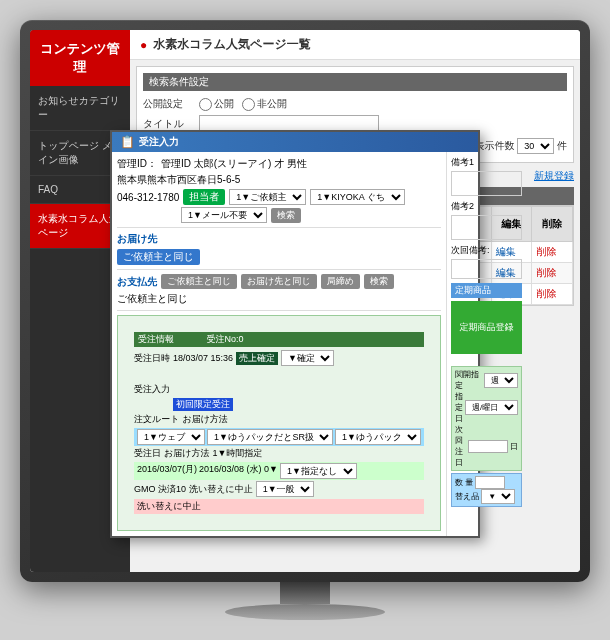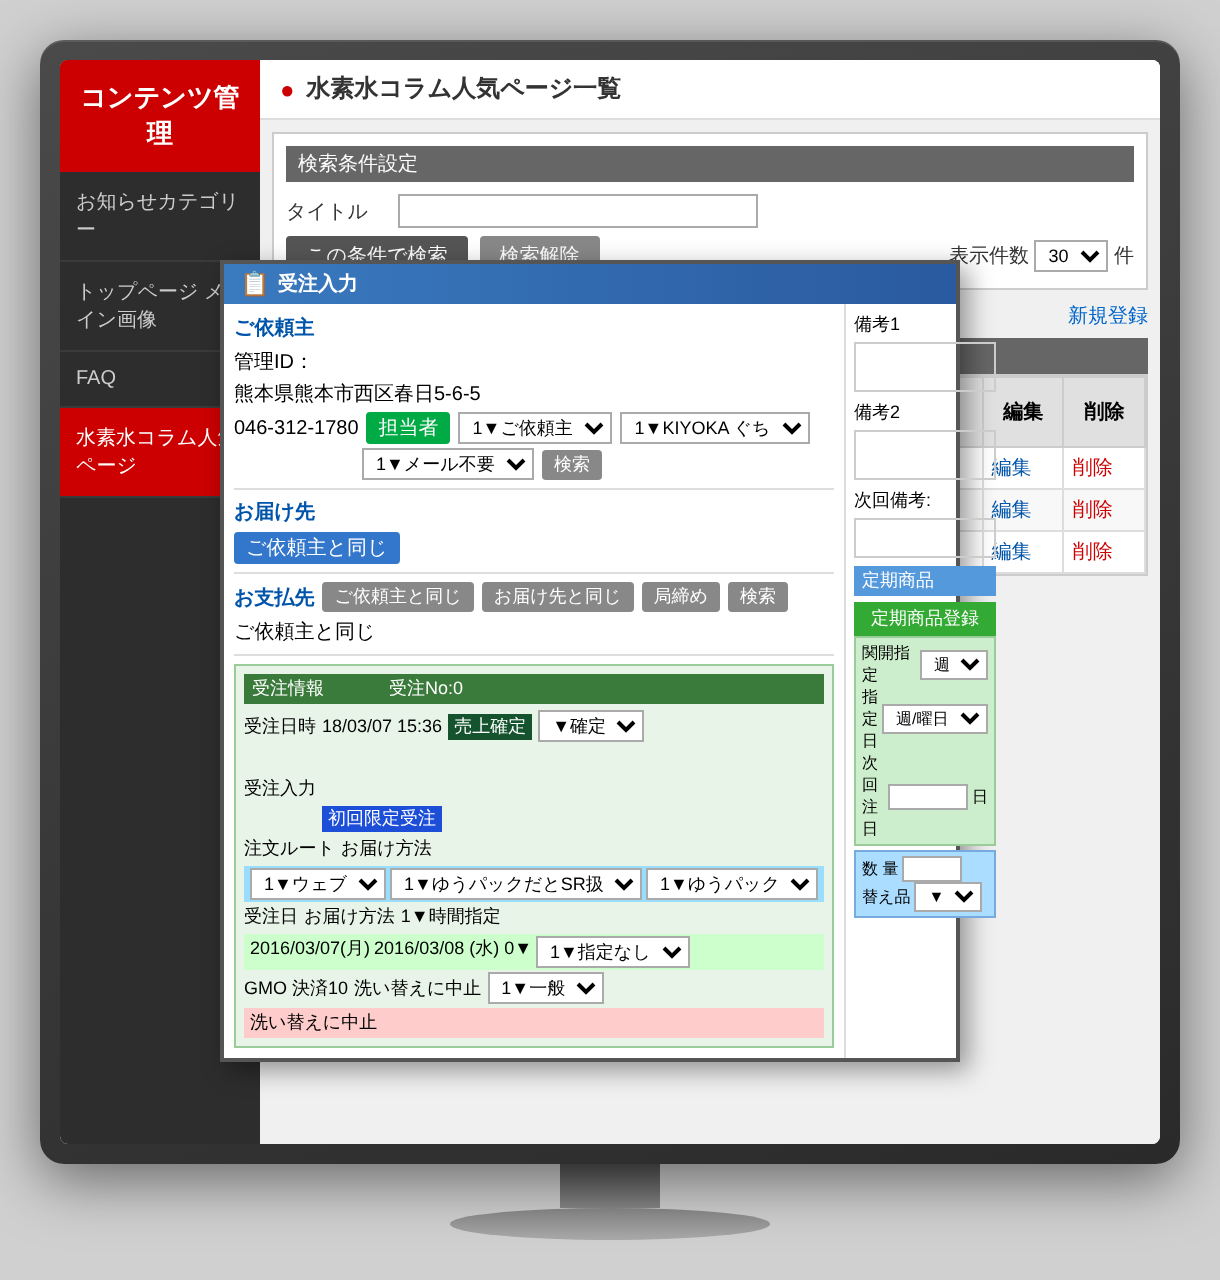--- a/index.html
+++ b/index.html
@@ -181,21 +181,21 @@
       color: #333;
     }
 
     
     .new-register-bar {
       text-align: right;
       margin: 0 6px 4px 6px;
       font-size: 10px;
       color: #0066cc;
     }
-    .new-register-bar a { color: #0066cc; cursor: pointer; }
+    .new-register-bar a { color: #0066cc; text-decoration: underline; cursor: pointer; }
 
     
     .result-header {
       background: #666;
       color: #fff;
       padding: 2px 6px;
       margin: 0 6px;
       font-size: 10px;
       display: flex;
       align-items: center;
@@ -335,21 +335,21 @@
     .periodic-row {
       display: flex;
       align-items: center;
       gap: 2px;
     }
 
     
     .order-section {
       background: #e8f4e8;
       border: 1px solid #99cc99;
-      padding: 4px;
+      padding: 16px;
       margin-top: 4px;
     }
     .order-header {
       background: #3a7a3a;
       color: #fff;
       padding: 1px 4px;
       font-size: 9px;
       margin-bottom: 3px;
     }
     .order-row {
@@ -408,20 +408,33 @@
 
       <div class="main-content">
 
         <div class="page-header">
           <span class="page-header-icon">●</span>
           <span class="page-header-title">水素水コラム人気ページ一覧</span>
         </div>
 
         <div class="search-area">
           <div class="search-area-title">検索条件設定</div>
+          <div class="search-row">
+            <span class="search-label">公開設定</span>
+            <div class="radio-group">
+              <label>
+                  <input type="radio" name="public" style="">
+                  <span>公開</span>
+                </label>
+              <label>
+                  <input type="radio" name="public" style="">
+                  <span>非公開</span>
+                </label>
+            </div>
+          </div>
           <div class="search-row">
             <span class="search-label">タイトル</span>
             <input class="search-input" type="text" style="">
           </div>
           <div class="search-buttons">
             <button class="btn-search">この条件で検索</button>
             <button class="btn-clear">検索解除</button>
             <span class="count-info">
               <span>表示件数</span>
               <select class="small-select"><option>30</option></select>
@@ -482,23 +495,23 @@
 
         <div class="overlay-window">
           <div class="overlay-title-bar">
             <span class="overlay-title-icon">📋</span>
             <span>受注入力</span>
           </div>
           <div style="display:flex;">
 
             <div style="flex:1;padding:5px;">
 
-              <div class="section-title">ご依頼主</div>
               <div class="info-row">
                 <span>管理ID：</span>
+                <span>管理ID 太郎(スリーアイ) 才 男性</span>
               </div>
               <div class="info-row">
                 <span>熊本県熊本市西区春日5-6-5</span>
               </div>
               <div class="info-row">
                 <span>046-312-1780</span>
                 <span class="green-box">担当者</span>
                 <select class="small-select"><option>1▼ご依頼主</option></select>
                 <select class="small-select"><option>1▼KIYOKA ぐち</option></select>
               </div>
@@ -577,21 +590,21 @@
 
             <div class="right-panel">
               <div style="font-size:9px;margin-bottom:2px;">備考1</div>
               <div style="border:1px solid #ccc;height:25px;margin-bottom:4px;"></div>
               <div style="font-size:9px;margin-bottom:2px;">備考2</div>
               <div style="border:1px solid #ccc;height:25px;margin-bottom:4px;"></div>
               <div style="font-size:9px;margin-bottom:2px;">次回備考:</div>
               <div style="border:1px solid #ccc;height:20px;margin-bottom:4px;"></div>
 
               <div class="sub-section-title">定期商品</div>
-              <button style="background:#33aa33;color:#fff;border:none;font-size:9px;padding:2px 3px;width:100%;cursor:pointer;margin-bottom:0;">定期商品登録</button>
+              <button style="background:#33aa33;color:#fff;border:none;font-size:9px;padding:20px 3px;width:100%;cursor:pointer;margin-bottom:12px;">定期商品登録</button>
 
               
               <div class="periodic-item">
                 <div class="periodic-row">
                   <span style="font-size:8px;">関開指定</span>
                   <select class="small-select" style="font-size:8px;"><option>週</option></select>
                 </div>
                 <div class="periodic-row">
                   <span style="font-size:8px;">指定日</span>
                   <select class="small-select" style="font-size:8px;"><option>週/曜日</option></select>

